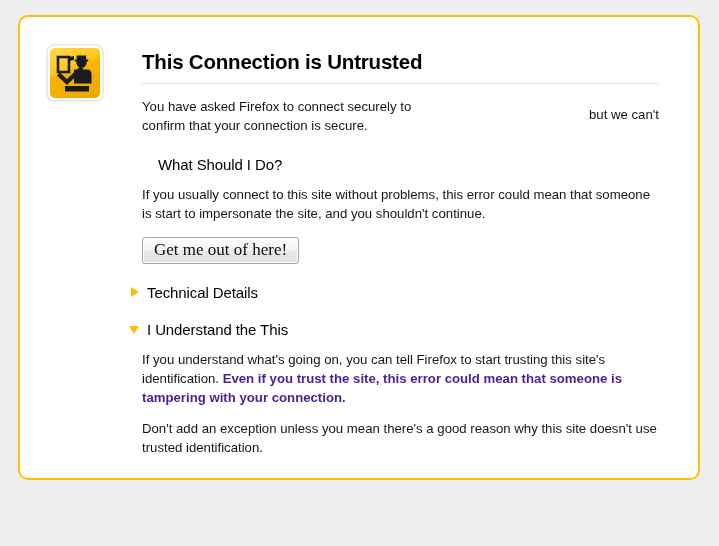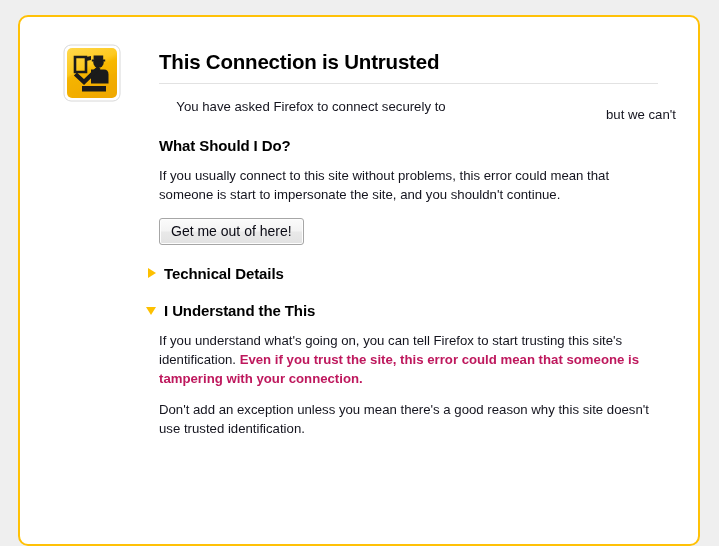--- a/index.html
+++ b/index.html
@@ -13,27 +13,26 @@
     font-family: "Liberation Sans", sans-serif;
     overflow: hidden;
   }
 
   
   #error-panel {
     position: absolute;
     left: 18px;
     top: 15px;
     width: 682px;
-    height: 531px;
+    height: 465px;
     box-sizing: border-box;
     background: #ffffff;
     border: 2px solid #ffc107;
     border-radius: 10px;
     overflow: hidden;
-    padding-left: 17px;
   }
 
   #panel-inner {
     position: relative;
     padding: 20px 22px 10px 22px;
     height: 100%;
     box-sizing: border-box;
   }
 
   
@@ -76,48 +75,47 @@
   }
 
   
   #intro-para {
     margin-top: 13px;
     position: relative;
   }
   #intro-line1 {
     display: block;
     position: relative;
-    text-align: center;
   }
   #intro-domain {
     display: inline-block;
     min-width: 195px;
   }
   #intro-trailing {
     position: absolute;
     left: 447px;
     top: 8px;
     white-space: nowrap;
   }
 
   h2.section-head {
-    margin: 21px 0 0 0;
+    margin: 21px 0 0 16px;
     font-size: 15px;
-    font-weight: bold;
+    font-weight: normal;
     color: #000000;
     letter-spacing: -0.1px;
   }
 
   
   .ui-button {
     display: inline-block;
     margin-top: 14px;
     padding: 4px 11px 5px 11px;
-    font-family: Liberation Sans, sans-serif;
-    font-size: 14px;
+    font-family: Liberation Serif, serif;
+    font-size: 17px;
     color: #0a0a14;
     background: linear-gradient(to bottom, #fbfbfb 0%, #f3f3f3 48%, #e9e9e9 52%, #e2e2e2 100%);
     border: 1px solid #a6a6a6;
     border-radius: 3px;
     box-shadow: inset 0 0 0 1px #fdfdfd;
     cursor: pointer;
     line-height: 16px;
   }
 
   
@@ -149,32 +147,32 @@
     content: "";
     position: absolute;
     left: 0px;
     top: 3px;
     border-top: 8px solid #fdc000;
     border-left: 5.5px solid transparent;
     border-right: 5.5px solid transparent;
   }
   .expander .exp-label {
     font-size: 15px;
-    font-weight: bold;
+    font-weight: normal;
     color: #000000;
     letter-spacing: -0.1px;
   }
 
   .expander-body {
     padding-left: 0px;
   }
 
   strong.emph {
     font-weight: bold;
-    color: #be185d;
+    color: #4c1d95;
     margin-top: 36px;
   }
 </style>
 </head>
 <body>
 
 <div id="error-panel">
   <div id="panel-inner">
 
     <div id="brand-icon">
@@ -207,20 +205,21 @@
       </svg>
     </div>
 
     <div id="content-col">
 
       <h1 id="page-title">This Connection is Untrusted</h1>
       <div id="title-rule"></div>
 
       <p class="body-text" id="intro-para">
         <span id="intro-line1"><span>You have asked Firefox to connect securely to</span><span id="intro-domain"></span><span id="intro-trailing">but we can't</span></span>
+        <span>confirm that your connection is secure.</span>
       </p>
 
 
       <h2 class="section-head">What Should I Do?</h2>
 
       <p class="body-text">If you usually connect to this site without problems, this error could mean that someone is start to impersonate the site, and you shouldn't continue.</p>
 
       <button class="ui-button">Get me out of here!</button>
 
       

